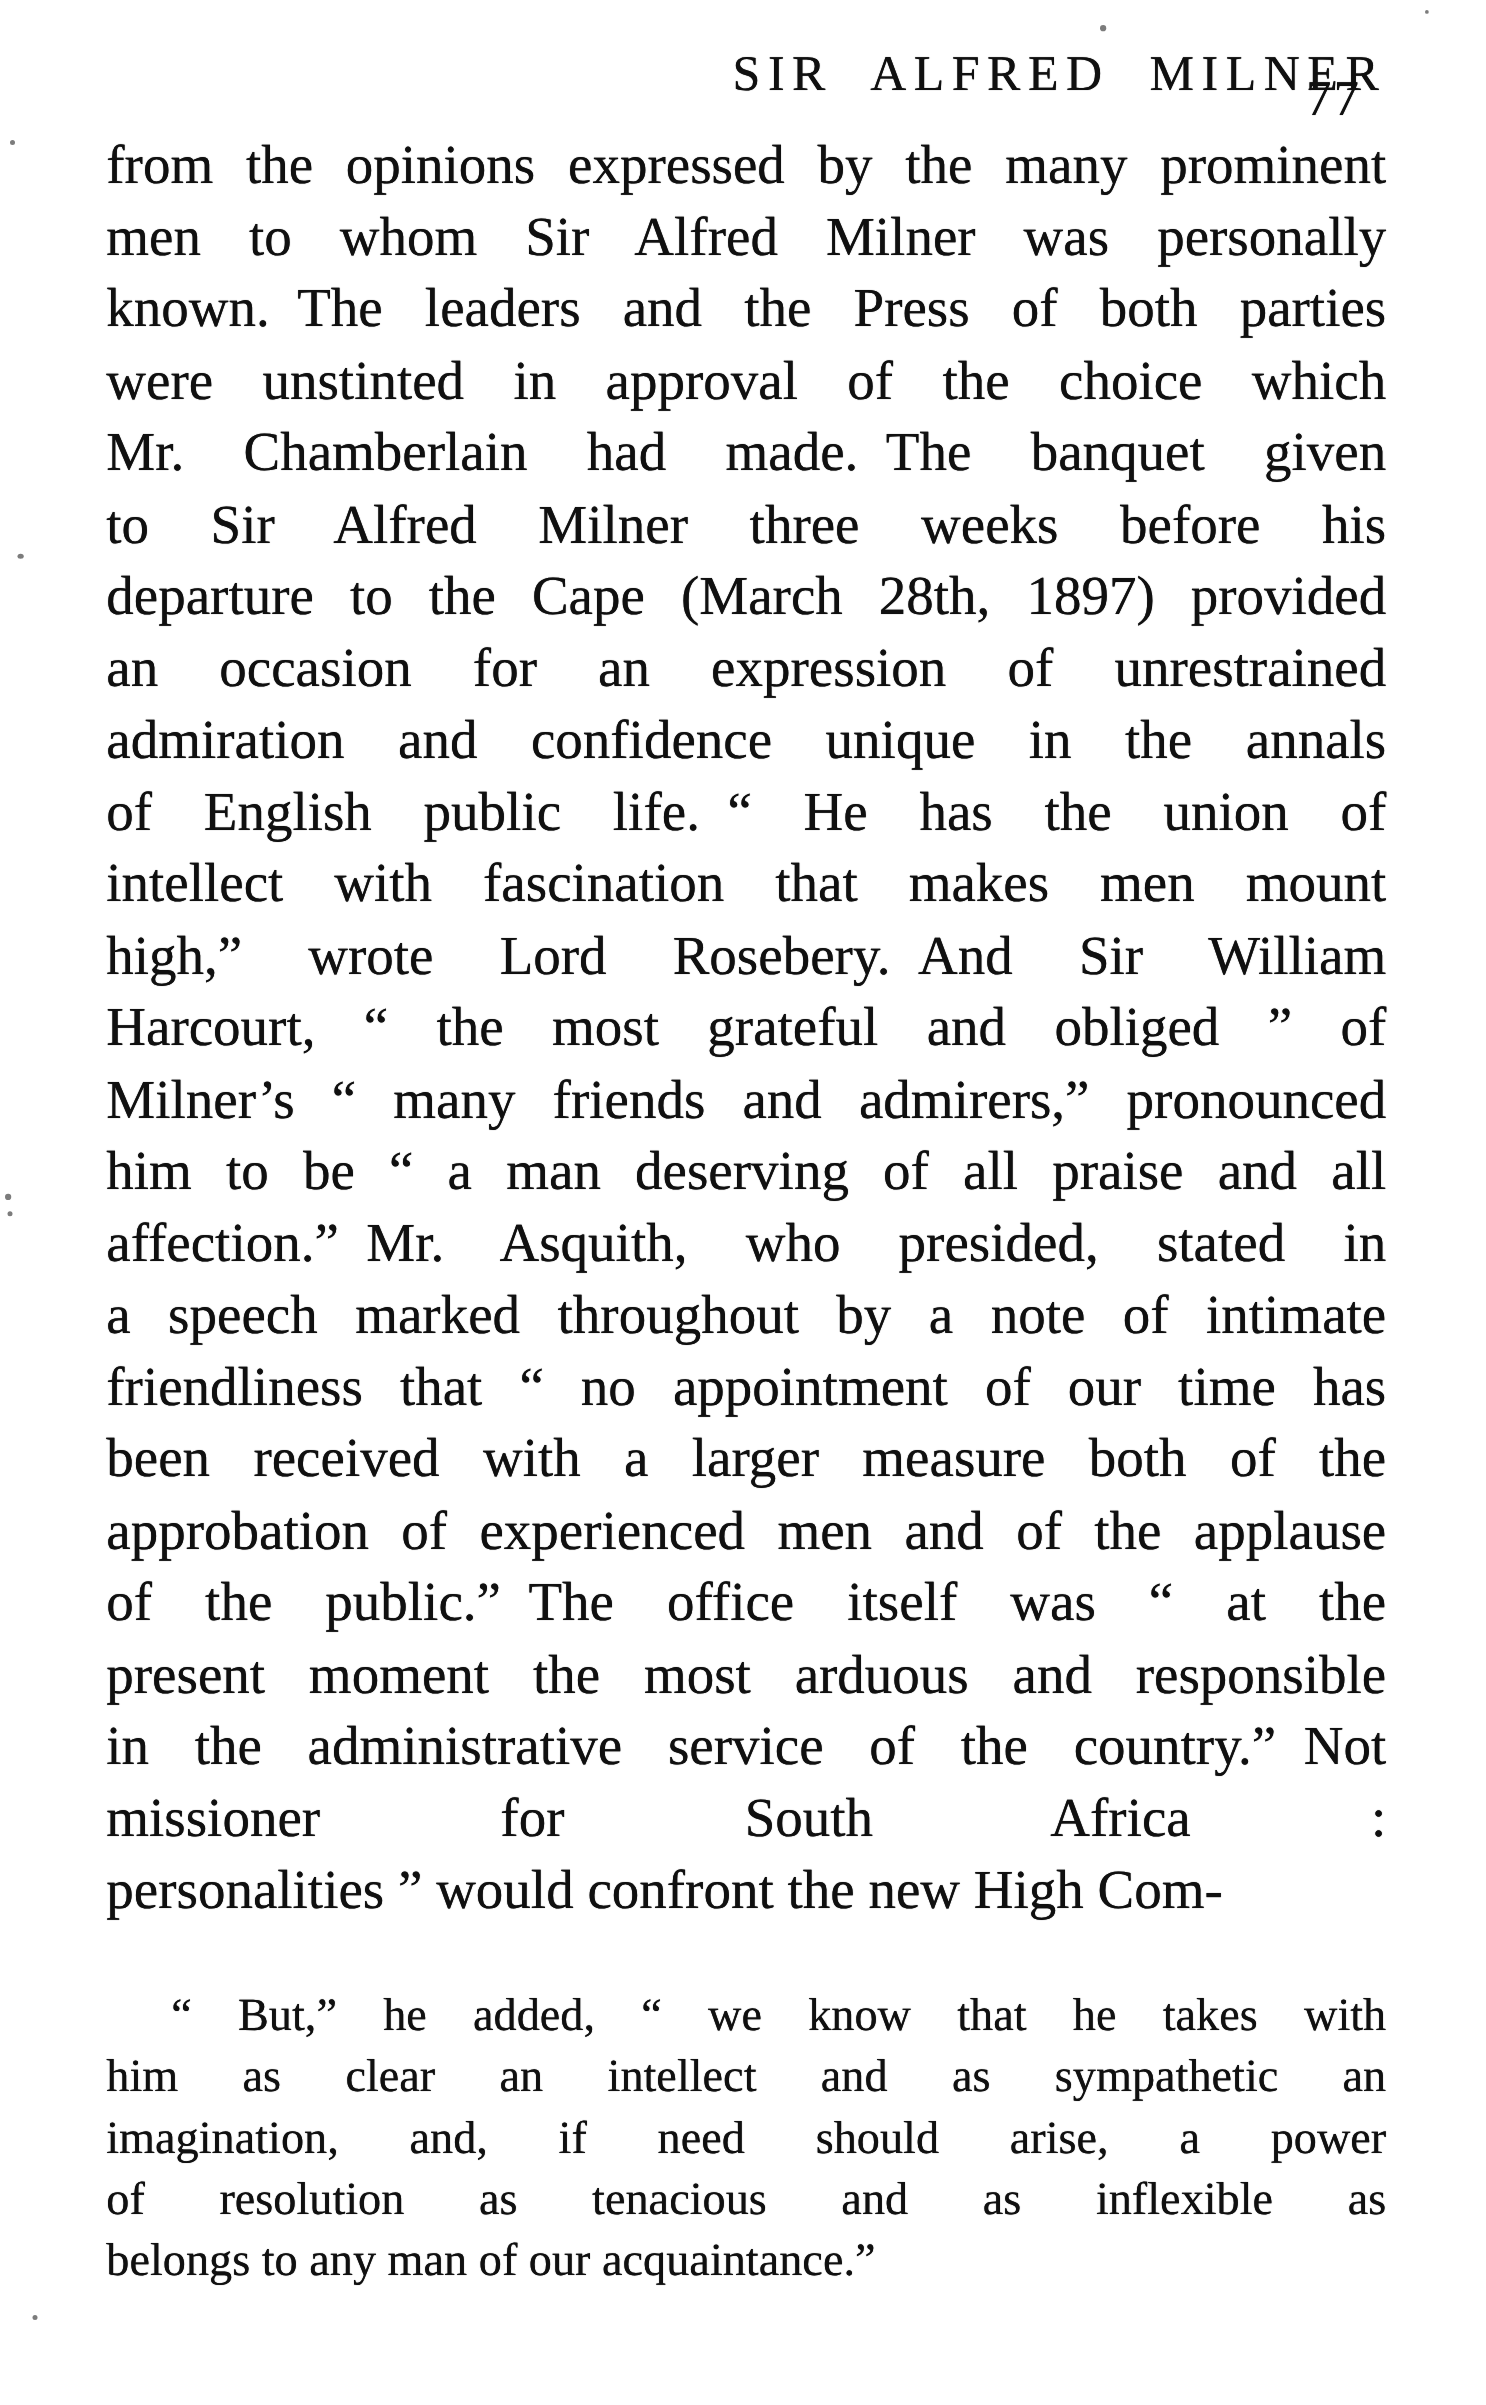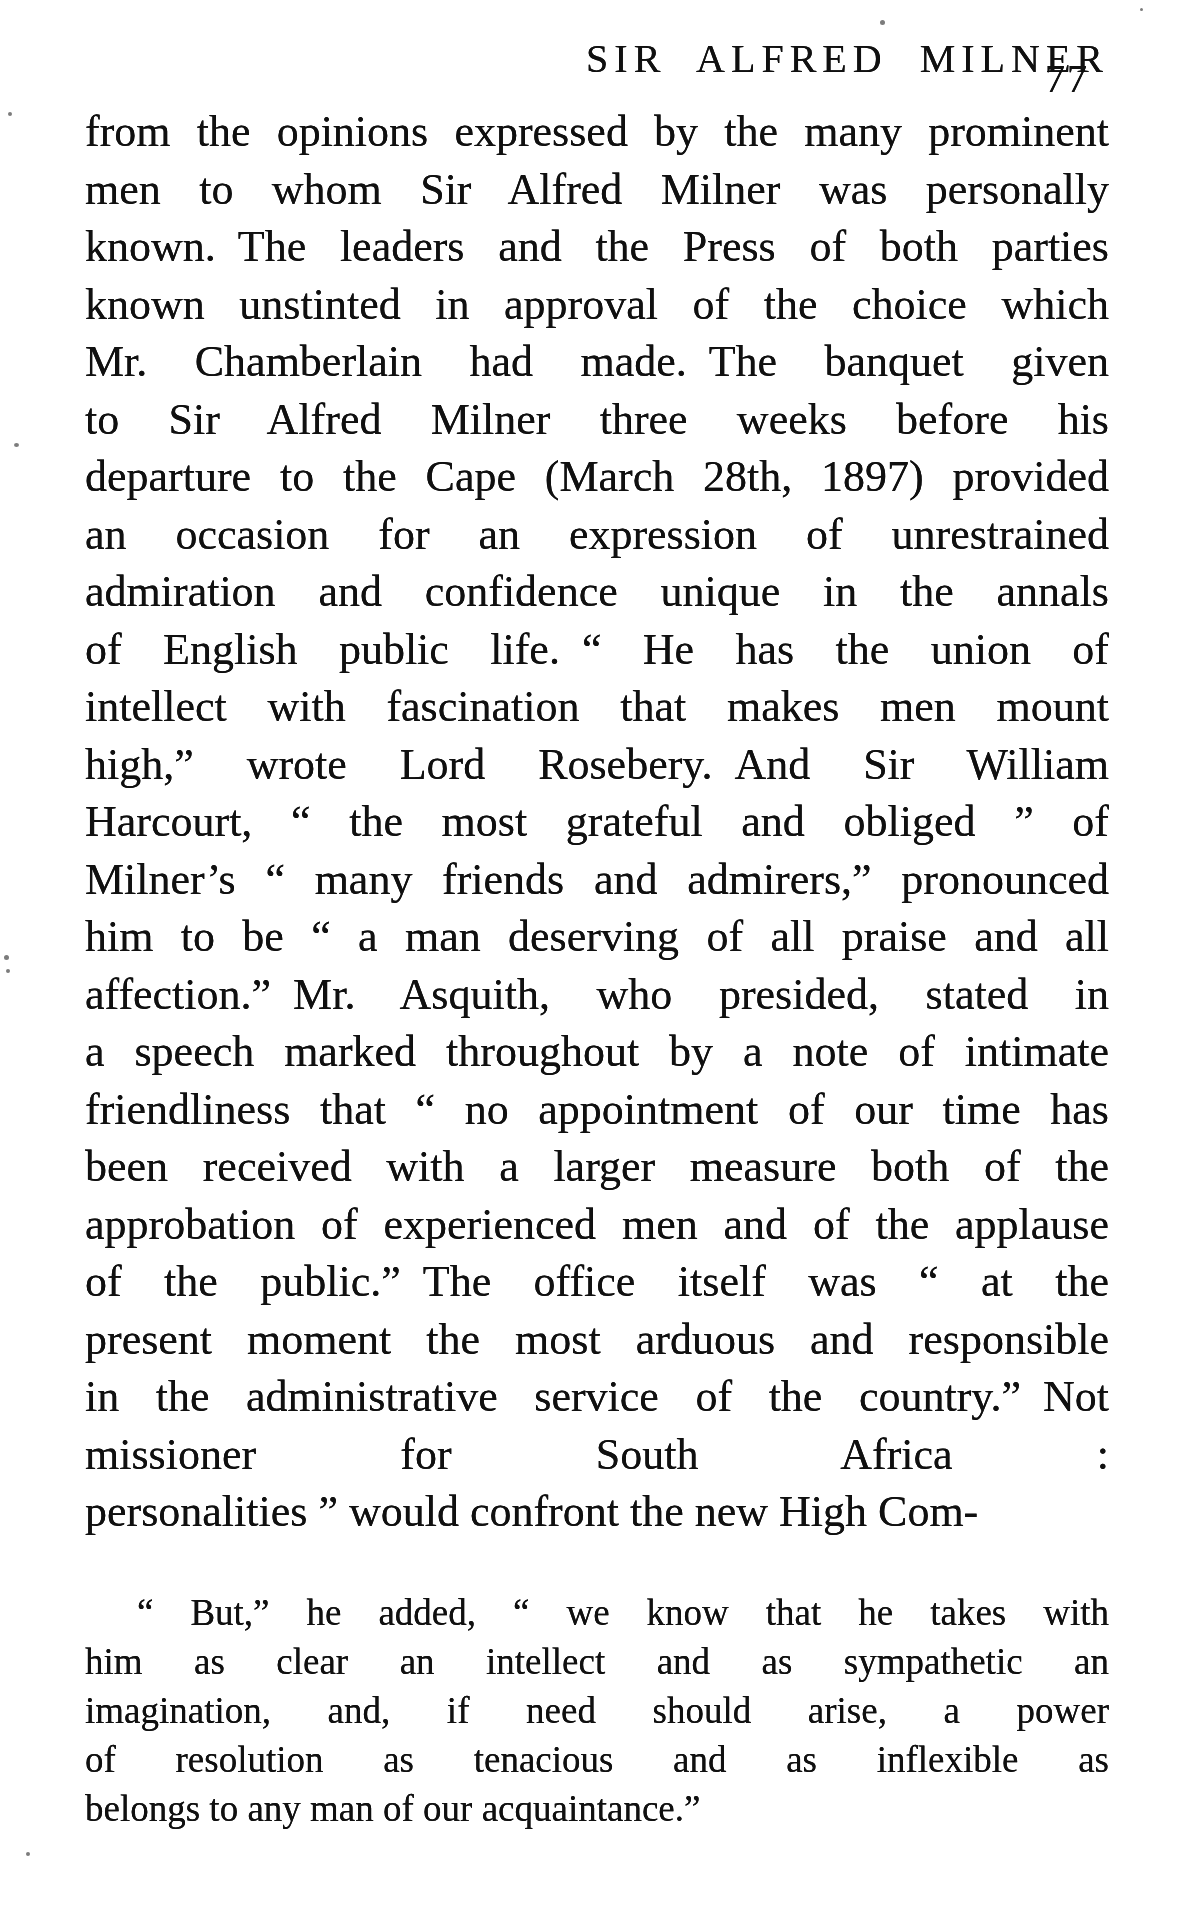--- a/index.html
+++ b/index.html
@@ -83,21 +83,21 @@
 
   <header class="running-head">
     <span class="running-title">SIR ALFRED MILNER</span>
     <span class="folio">77</span>
   </header>
 
   <main class="body-text">
       <div class="line">from the opinions expressed by the many prominent</div>
       <div class="line">men to whom Sir Alfred Milner was personally</div>
       <div class="line">known. The leaders and the Press of both parties</div>
-      <div class="line">known unstinted in approval of the choice which</div>
+      <div class="line">were unstinted in approval of the choice which</div>
       <div class="line">Mr. Chamberlain had made. The banquet given</div>
       <div class="line">to Sir Alfred Milner three weeks before his</div>
       <div class="line">departure to the Cape (March 28th, 1897) provided</div>
       <div class="line">an occasion for an expression of unrestrained</div>
       <div class="line">admiration and confidence unique in the annals</div>
       <div class="line">of English public life. “ He has the union of</div>
       <div class="line">intellect with fascination that makes men mount</div>
       <div class="line">high,” wrote Lord Rosebery. And Sir William</div>
       <div class="line">Harcourt, “ the most grateful and obliged ” of</div>
       <div class="line">Milner’s “ many friends and admirers,” pronounced</div>

